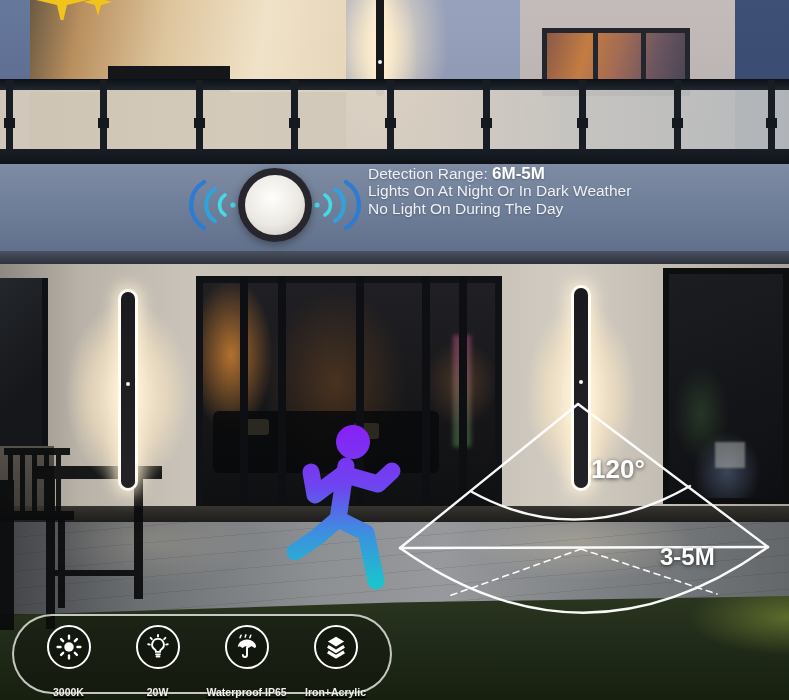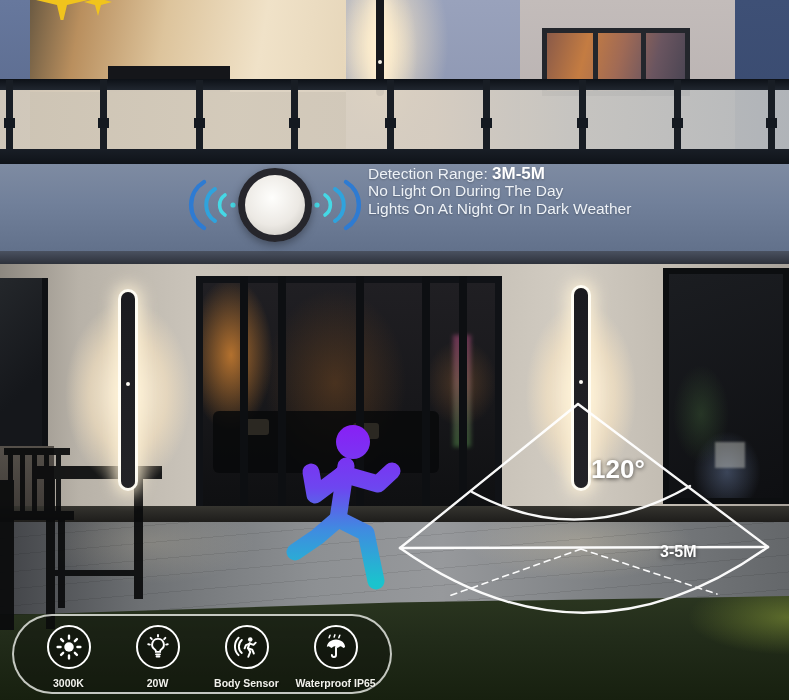--- a/index.html
+++ b/index.html
@@ -93,30 +93,30 @@
   
   .lamp-glow{background:radial-gradient(closest-side,rgba(255,244,221,.95),rgba(255,233,196,.55) 45%,rgba(230,205,165,0) 74%);}
   .lamp-bar{width:14px;background:linear-gradient(#1b1b1f,#232327);border-radius:8px;
     box-shadow:0 0 0 3px rgba(255,253,244,.95),0 0 16px 7px rgba(255,242,214,.85);}
   .lamp-bar:after{content:"";position:absolute;left:5px;top:46%;width:4px;height:4px;border-radius:50%;background:#fdfbf4;}
 
   
   .cone-svg{left:0;top:0;pointer-events:none;}
   .cone-label{color:#fff;font-weight:bold;text-shadow:0 1px 4px rgba(0,0,0,.65);}
   .cone-angle{left:591px;top:454px;font-size:26px;}
-  .cone-range{left:660px;top:543px;font-size:16px;}
+  .cone-range{left:660px;top:543px;font-size:24px;}
 
   .runner{left:283px;top:421px;}
   .sparkle{pointer-events:none;}
 
   
   .features{left:12px;top:614px;width:380px;height:80px;box-sizing:border-box;
     border:2px solid rgba(240,242,238,.8);border-radius:42px;background:rgba(12,16,10,.38);
     display:flex;justify-content:space-around;align-items:flex-start;padding:9px 10px 0 10px;}
-  .feature{display:flex;flex-direction:column;align-items:center;gap:8px;width:72px;}
+  .feature{display:flex;flex-direction:column;align-items:center;gap:17px;width:72px;text-decoration:underline;}
   .f-circle{width:44px;height:44px;border-radius:50%;border:2.5px solid #fff;box-sizing:border-box;
     background:rgba(5,8,5,.3);display:flex;align-items:center;justify-content:center;}
   .f-label{font-size:10.5px;font-weight:bold;color:#f2f2ec;white-space:nowrap;text-shadow:0 1px 2px rgba(0,0,0,.6);}
 </style>
 </head>
 <body>
 
 <div class="scene">
 
   <div class="abs sky-left"></div>
@@ -158,23 +158,23 @@
       <path d="M 19 17 A 27 27 0 0 0 19 63" stroke="#2e7bd2" stroke-width="4.4"></path>
       <circle cx="132" cy="40" r="2.6" fill="#45d8e5" stroke="none"></circle>
       <path d="M 140 30 A 12 12 0 0 1 140 50" stroke="#45d8e5" stroke-width="3.6"></path>
       <path d="M 150 24 A 19 19 0 0 1 150 56" stroke="#2fa3dd" stroke-width="4"></path>
       <path d="M 161 17 A 27 27 0 0 1 161 63" stroke="#2e7bd2" stroke-width="4.4"></path>
     </g>
   </svg>
   <div class="abs sensor-dome"></div>
 
   <div class="abs spec-text">
-    <div><span>Detection Range: </span><span class="b">3M-5M</span><span></span></div>
+    <div><span>Detection Range: </span><span class="b">6M-5M</span><span></span></div>
+    <div><span>Lights On At Night Or In Dark Weather</span><span class="b"></span><span></span></div>
     <div><span>No Light On During The Day</span><span class="b"></span><span></span></div>
-    <div><span>Lights On At Night Or In Dark Weather</span><span class="b"></span><span></span></div>
   </div>
 
   <div class="abs facade"></div>
   <div class="abs win-left"></div>
   <div class="abs wall-left-dark"></div>
 
   <div class="abs doors">
     <div class="doors-inner">
       <div class="sofa"></div>
       <div class="pillow" style="left:40px;top:136px;"></div>
@@ -274,41 +274,37 @@
       <div class="f-circle">
         <svg width="26" height="26" viewBox="0 0 24 24" fill="none" stroke="#fff" stroke-width="1.8" stroke-linecap="round">
           <path d="M12 4.5 a5.3 5.3 0 0 1 2.9 9.8 c-.6.45-1 1.15-1 1.9 v.3 h-3.8 v-.3 c0-.75-.4-1.45-1-1.9 A5.3 5.3 0 0 1 12 4.5 Z"></path>
           <path d="M10.2 18.8 h3.6 M10.7 20.8 h2.6"></path>
           <path d="M12 1 V2.4 M5.2 3.6 L6.3 4.7 M18.8 3.6 L17.7 4.7 M3 9.5 L4.5 9.8 M21 9.5 L19.5 9.8"></path>
         </svg>
       </div>
       <div class="f-label">20W</div>
     </div>
 
-    <div class="feature">
-      <div class="f-circle">
-        <svg width="26" height="26" viewBox="0 0 24 24" fill="none" stroke="#fff" stroke-width="1.8" stroke-linecap="round" stroke-linejoin="round">
-          <path d="M7.2 5.5 a8 8 0 0 0 0 12"></path>
-          <path d="M4.2 3.5 a11.3 11.3 0 0 0 0 16"></path>
-          <circle cx="15" cy="5" r="2.1" fill="#fff" stroke="none"></circle>
-          <path d="M14.5 8.5 L12.8 13 L15 16.5 L13.2 21"></path>
-          <path d="M12.8 13 L16.8 14.5 L18.3 18"></path>
-          <path d="M14.5 8.8 L18 10 L20 8"></path>
-          <path d="M14.5 9 L11 10.2 L9.8 13.2"></path>
-        </svg>
-      </div>
-      <div class="f-label">Body Sensor</div>
-    </div>
 
     <div class="feature">
       <div class="f-circle">
         <svg width="26" height="26" viewBox="0 0 24 24" fill="none" stroke="#fff" stroke-width="1.8" stroke-linecap="round">
           <path d="M6.5 1.2 L5.6 3.4 M11 0.8 L10.3 2.8 M15.5 1.2 L14.6 3.4" stroke-width="1.4"></path>
           <path d="M12 5 C7 5 3.6 8.4 3.6 12.1 q1.4-1.5 2.8 0 q1.4 1.5 2.8 0 q1.4-1.5 2.8 0 q1.4 1.5 2.8 0 q1.4-1.5 2.8 0 q1.4 1.5 2.8 0 C20.4 8.4 17 5 12 5 Z" fill="#fff" stroke="none"></path>
           <path d="M12 12.5 V19.4 a1.9 1.9 0 0 1 -3.8 0"></path>
         </svg>
       </div>
       <div class="f-label">Waterproof IP65</div>
     </div>
 
+    <div class="feature">
+      <div class="f-circle">
+        <svg width="26" height="26" viewBox="0 0 24 24" fill="none" stroke="#fff" stroke-linejoin="round">
+          <path d="M12 2.5 L19.5 7 L12 11.5 L4.5 7 Z" fill="#fff" stroke="none"></path>
+          <path d="M4.5 11.5 L12 16 L19.5 11.5" stroke-width="3" fill="none"></path>
+          <path d="M4.5 16.5 L12 21 L19.5 16.5" stroke-width="3" fill="none"></path>
+        </svg>
+      </div>
+      <div class="f-label">Iron+Acrylic</div>
+    </div>
 
   </div>
 </div>
 
 </body></html>

